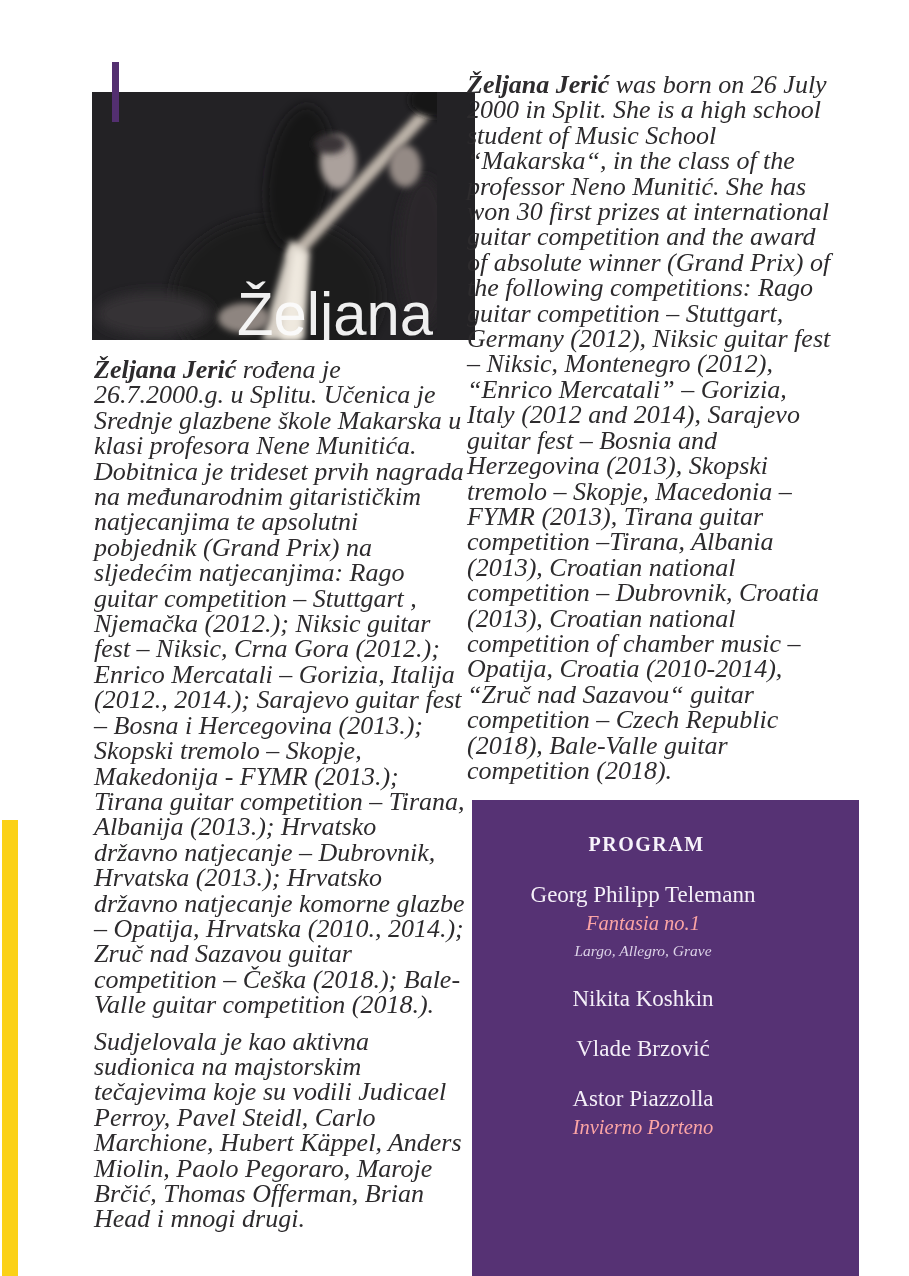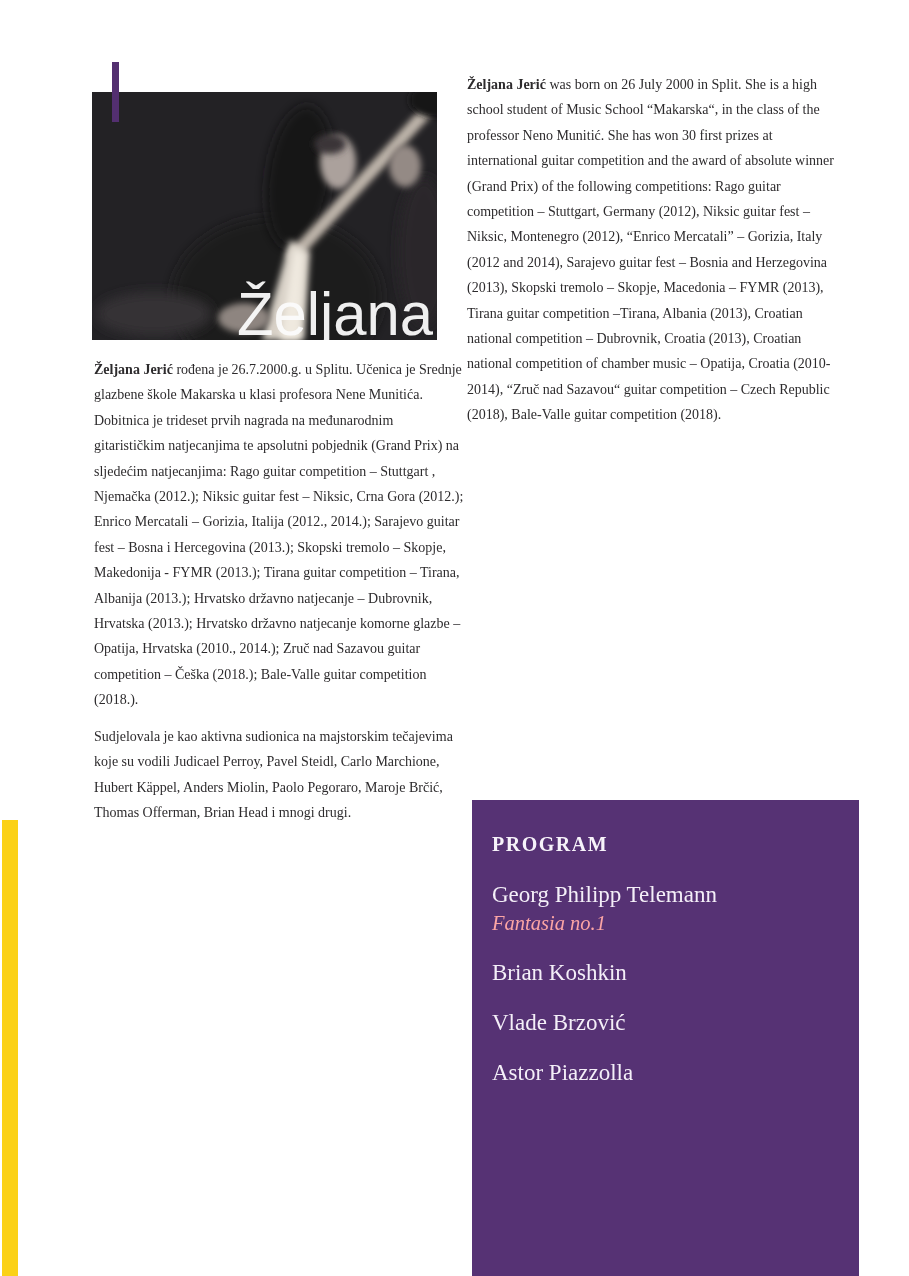--- a/index.html
+++ b/index.html
@@ -5,35 +5,35 @@
   html,body{margin:0;padding:0;}
   body{
     width:909px;height:1276px;position:relative;overflow:hidden;
     background:#ffffff;
     font-family:"Liberation Serif", serif;
     color:#2d2b2d;
   }
   .accent-tick{position:absolute;left:112px;top:62px;width:7px;height:60px;background:#532f70;z-index:5;}
   .yellow-bar{position:absolute;left:2px;top:820px;width:16px;height:456px;background:#fbd116;}
   .photo{
-    position:absolute;left:92px;top:92px;width:345px;height:248px;
+    position:absolute;left:92px;top:92px;width:383px;height:248px;
     background:#232225;overflow:hidden;
   }
   .photo svg{display:block;}
-  .col{position:absolute;font-size:14px;line-height:25.4px;text-align:left;}
+  .col{position:absolute;font-size:26px;line-height:25.4px;text-align:left;font-style:italic;}
   .col p{margin:0 0 11px 0;}
   .col p:last-child{margin-bottom:0;}
   .col .lead{font-weight:bold;}
   .col-left{left:94px;top:357px;width:372px;}
   .col-right{left:467px;top:72px;width:372px;}
   .program-box{
     position:absolute;left:472px;top:800px;width:387px;height:476px;
     background:#563274;color:#f2edf7;
     box-sizing:border-box;padding:34px 58px 0 20px;
-    text-align:left;
+    text-align:center;
   }
   .program-title{
     font-weight:bold;font-size:20px;line-height:21px;letter-spacing:1.5px;
     color:#f7f3fa;margin:0 0 28px 0;
   }
   .program-item{margin:0 7px 26px 0;}
   .composer{font-size:23px;line-height:24px;color:#f4eff8;}
   .piece{font-style:italic;font-size:20.5px;line-height:24px;margin-top:4px;color:#fca5a5;}
   .movements{font-style:italic;font-size:15.5px;line-height:20px;margin-top:6px;color:#dcd2e7;}
   .movements:empty,.piece:empty{display:none;margin:0;}
@@ -97,29 +97,31 @@
     <span class="lead">Željana Jerić</span><span> was born on 26 July 2000 in Split. She is a high school student of Music School “Makarska“, in the class of the professor Neno Munitić. She has won 30 first prizes at international guitar competition and the award of absolute winner (Grand Prix) of the following competitions: Rago guitar competition – Stuttgart, Germany (2012), Niksic guitar fest – Niksic, Montenegro (2012), “Enrico Mercatali” – Gorizia, Italy (2012 and 2014), Sarajevo guitar fest – Bosnia and Herzegovina (2013), Skopski tremolo – Skopje, Macedonia – FYMR (2013), Tirana guitar competition –Tirana, Albania (2013), Croatian national competition – Dubrovnik, Croatia (2013), Croatian national competition of chamber music – Opatija, Croatia (2010-2014), “Zruč nad Sazavou“ guitar competition – Czech Republic (2018), Bale-Valle guitar competition (2018).</span>
   </p>
 </div>
 
 <div class="program-box">
   <div class="program-title">PROGRAM</div>
 
   <div class="program-item">
     <div class="composer">Georg Philipp Telemann</div>
     <div class="piece">Fantasia no.1</div>
+    <div class="movements">Largo, Allegro, Grave</div>
   </div>
 
   <div class="program-item">
-    <div class="composer">Brian Koshkin</div>
+    <div class="composer">Nikita Koshkin</div>
 
   </div>
 
   <div class="program-item">
     <div class="composer">Vlade Brzović</div>
 
   </div>
 
   <div class="program-item">
     <div class="composer">Astor Piazzolla</div>
+    <div class="piece">Invierno Porteno</div>
 
   </div>
 </div>
 
 </body></html>

